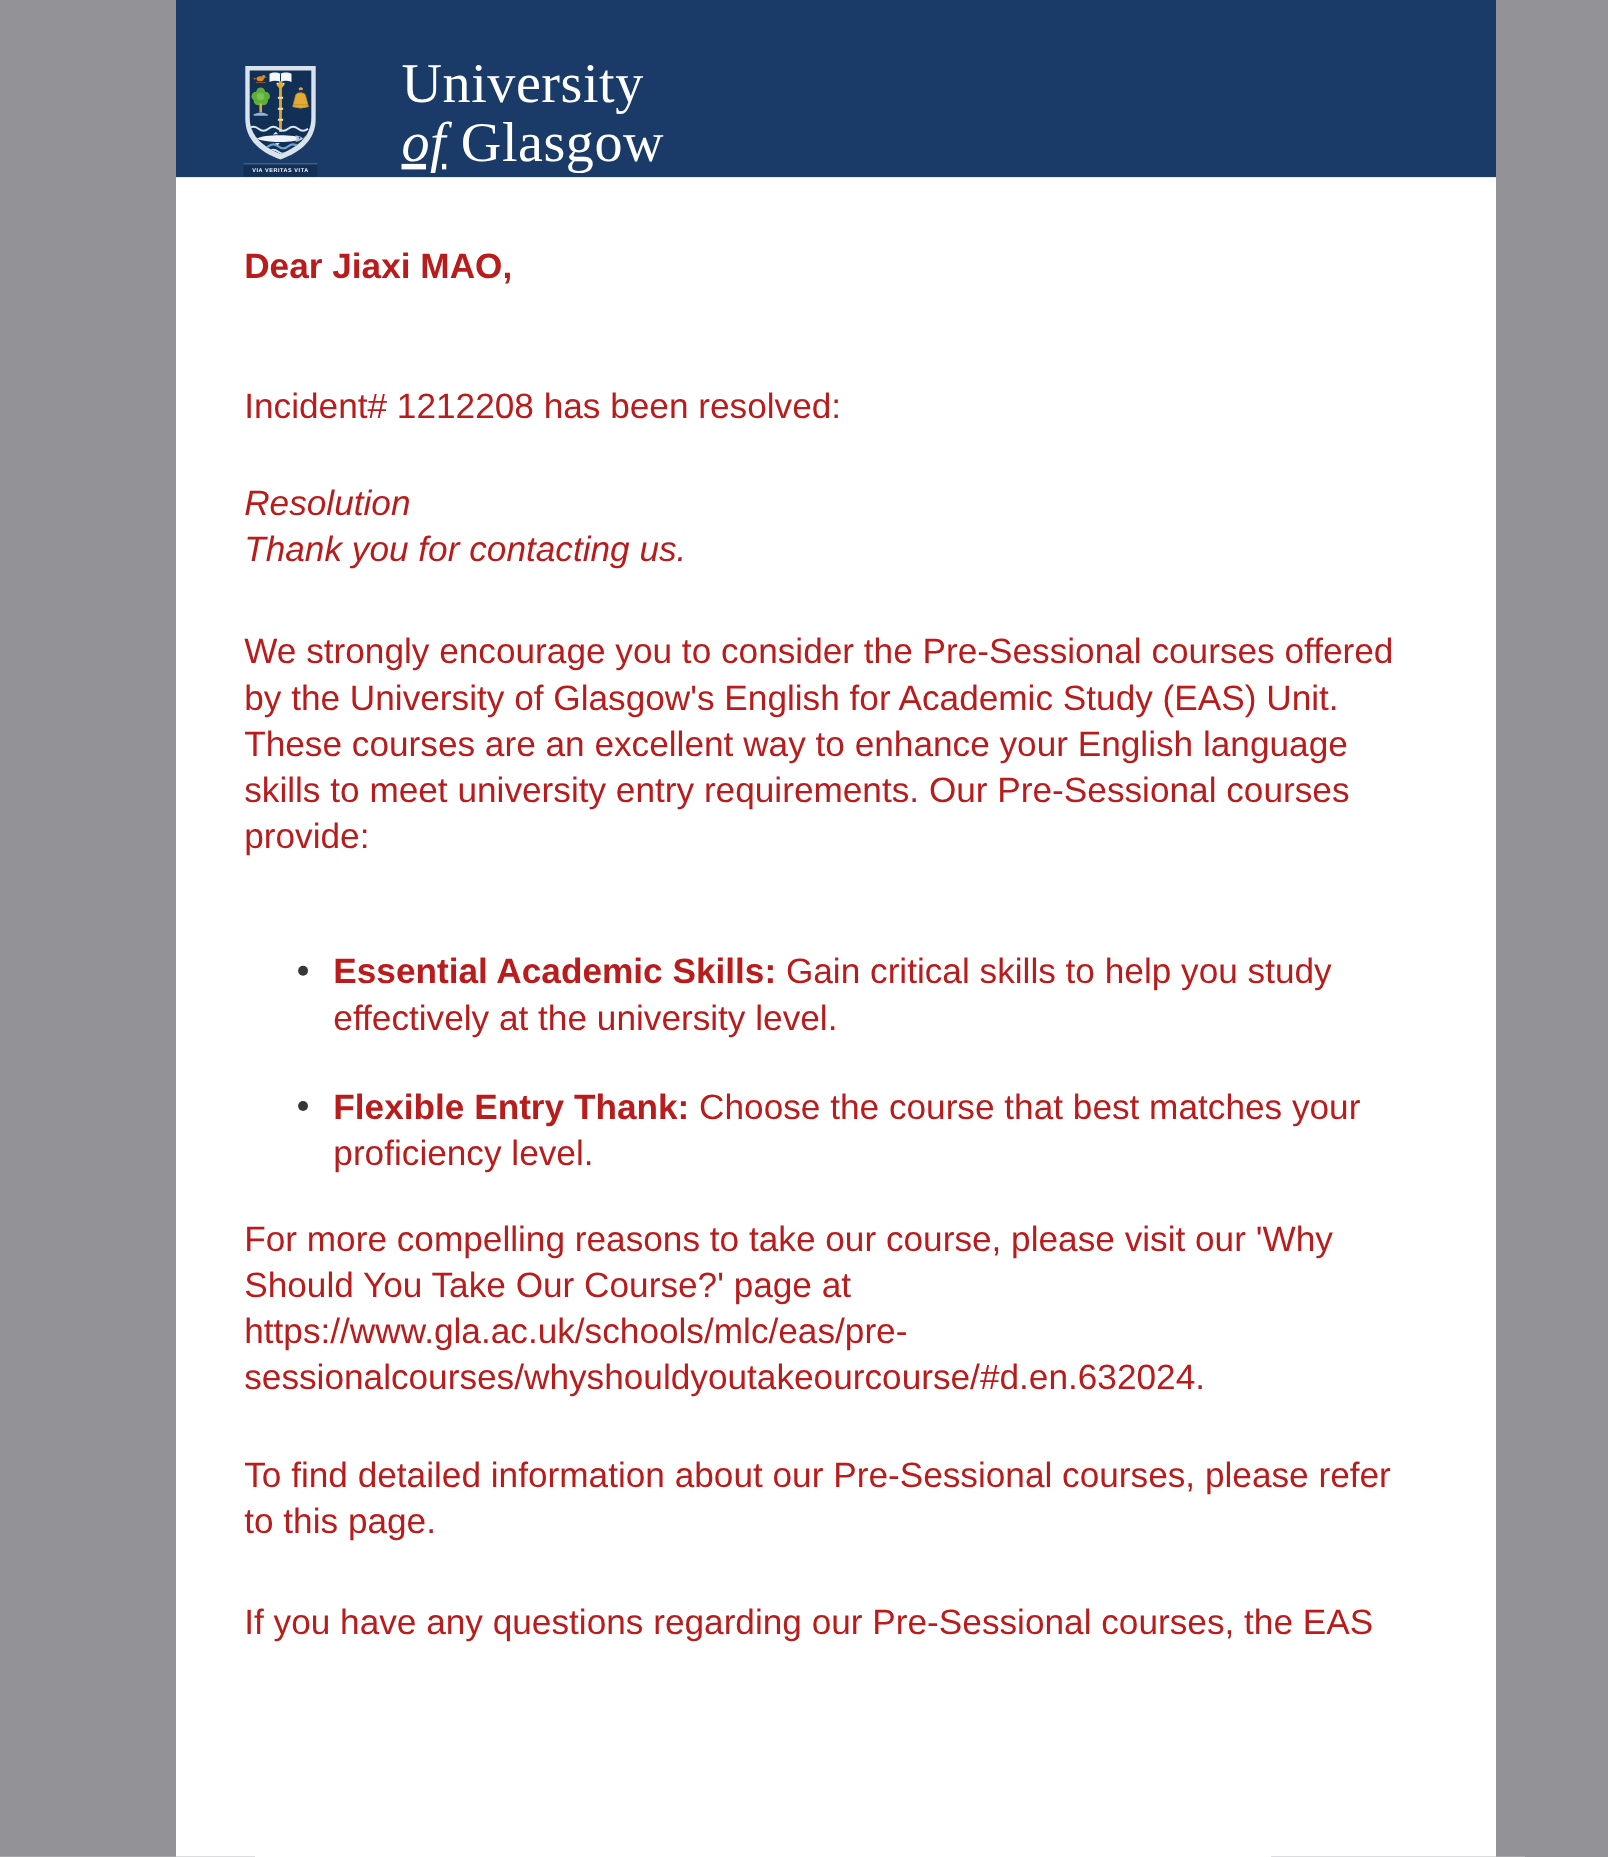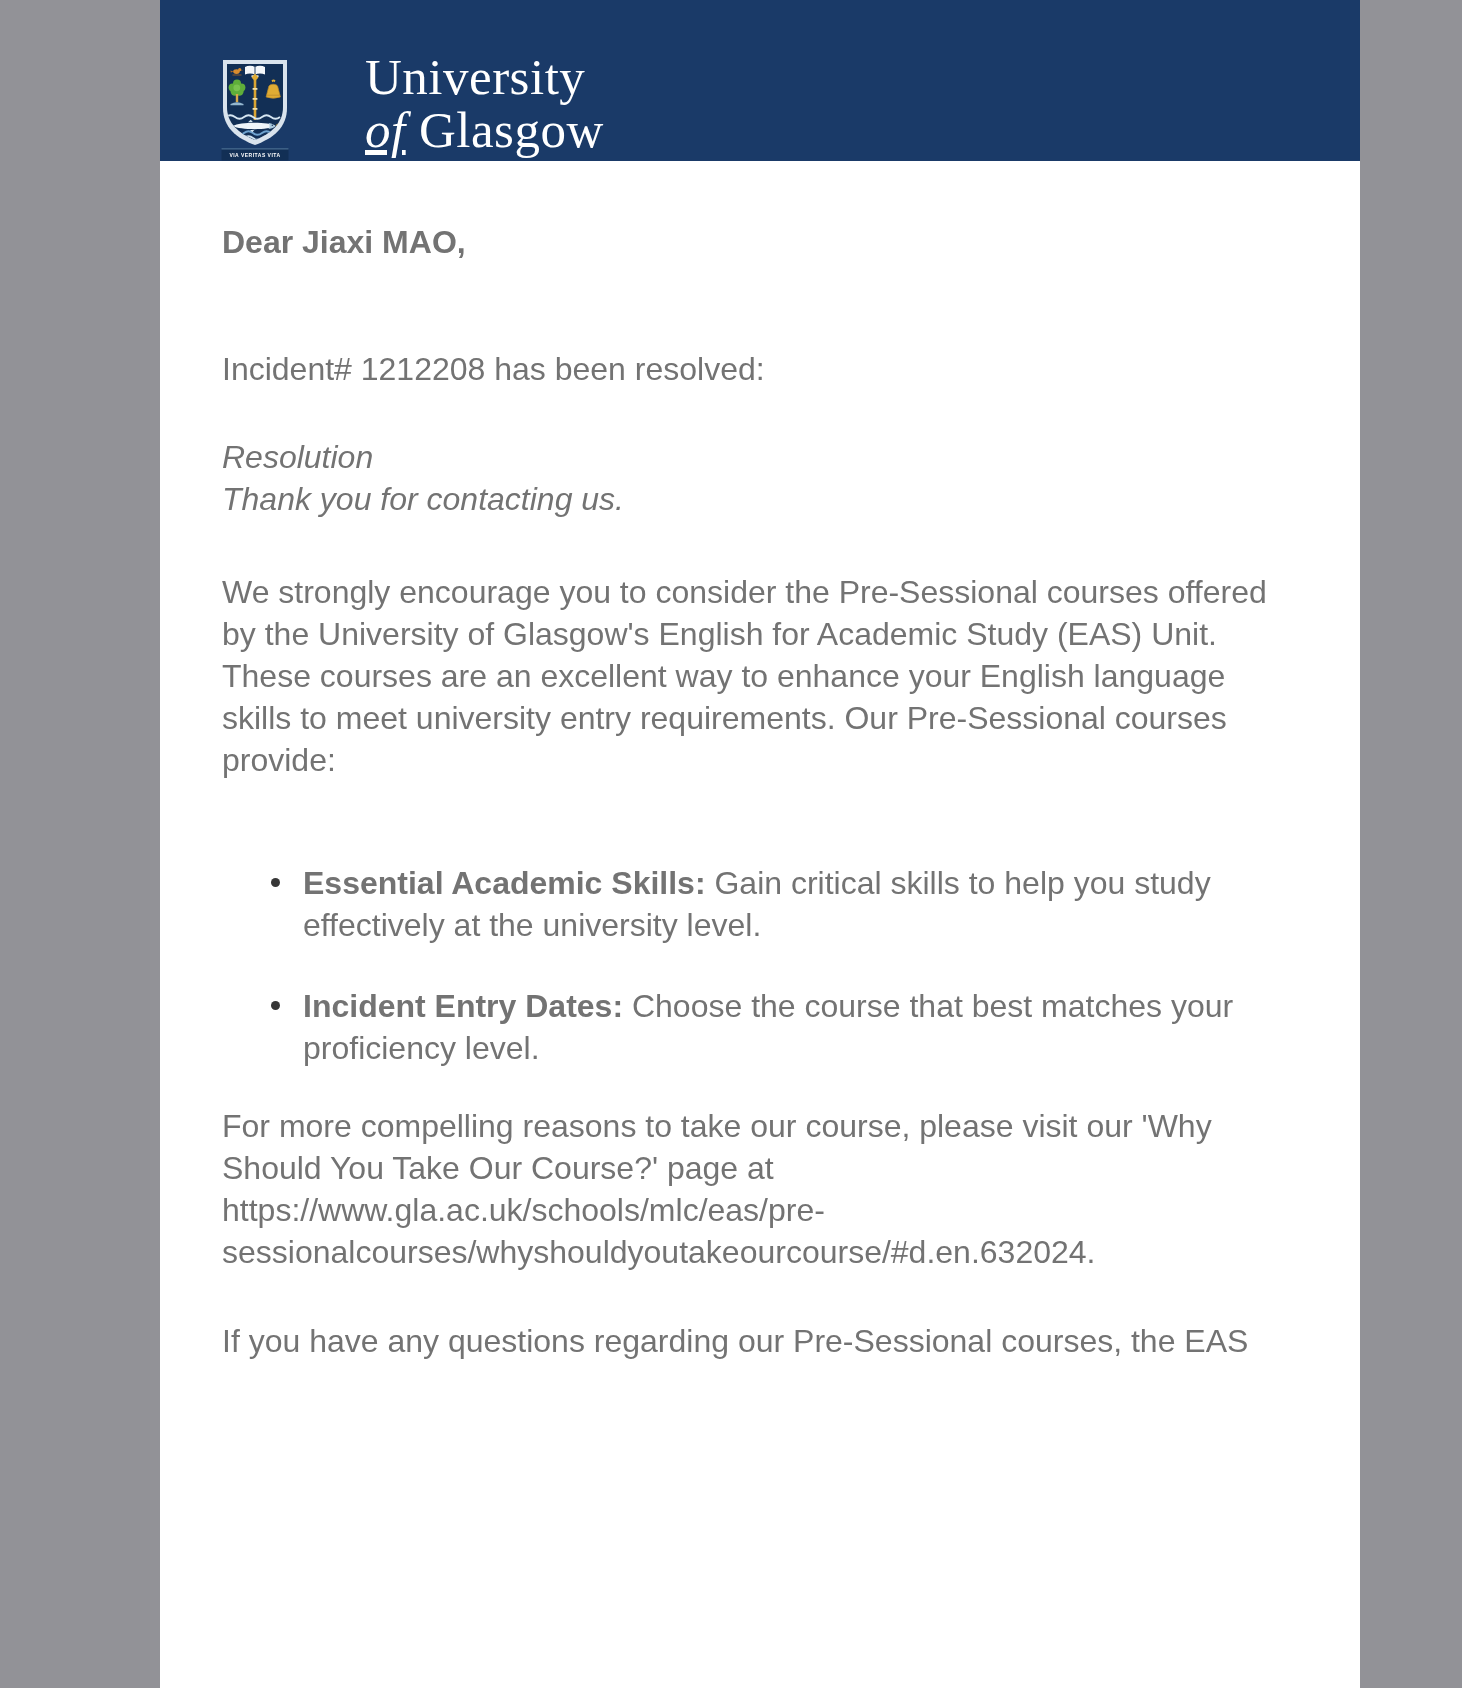--- a/index.html
+++ b/index.html
@@ -28,21 +28,21 @@
     color:#ffffff;
     font-family:"Liberation Serif","DejaVu Serif",serif;
     font-size:51px; line-height:53px; letter-spacing:0.5px;
     white-space:nowrap;
   }
   .wordmark .of { font-style:italic;text-decoration:underline; }
   
   .email-body {
     padding:60px 73px 0 62px;
     font-size:32px; line-height:42px;
-    color:#737373;
+    color:#b91c1c;
   }
   .greeting   { font-weight:bold; margin:0 0 85px; }
   .incident   { margin:0 0 46px; }
   .resolution-block { margin:0 0 51px;font-style:italic; }
   .intro      { margin:0 0 81px; }
   ul.bullets  { list-style:none; margin:0 0 36px; padding:0; }
   ul.bullets li { position:relative; padding-left:81px; margin-bottom:39px; }
   ul.bullets li:last-child { margin-bottom:0; }
   ul.bullets li::before {
     content:""; position:absolute; left:49px; top:16px;
@@ -134,22 +134,23 @@
 
     <div class="resolution-block">
       <div>Resolution</div>
       <div>Thank you for contacting us.</div>
     </div>
 
     <p class="intro">We strongly encourage you to consider the Pre-Sessional courses offered by the University of Glasgow's English for Academic Study (EAS) Unit. These courses are an excellent way to enhance your English language skills to meet university entry requirements. Our Pre-Sessional courses provide:</p>
 
     <ul class="bullets">
       <li><b>Essential Academic Skills:</b> <span>Gain critical skills to help you study effectively at the university level.</span></li>
-      <li><b>Incident Entry Dates:</b> <span>Choose the course that best matches your proficiency level.</span></li>
+      <li><b>Flexible Entry Thank:</b> <span>Choose the course that best matches your proficiency level.</span></li>
     </ul>
 
     <p class="more">For more compelling reasons to take our course, please visit our 'Why Should You Take Our Course?' page at https://www.gla.ac.uk/schools/mlc/eas/pre-sessionalcourses/whyshouldyoutakeourcourse/#d.en.632024.</p>
 
+    <p class="detail">To find detailed information about our Pre-Sessional courses, please refer to this page.</p>
 
     <p class="questions">If you have any questions regarding our Pre-Sessional courses, the EAS</p>
 
   </main>
 </div>
 
 </body></html>

